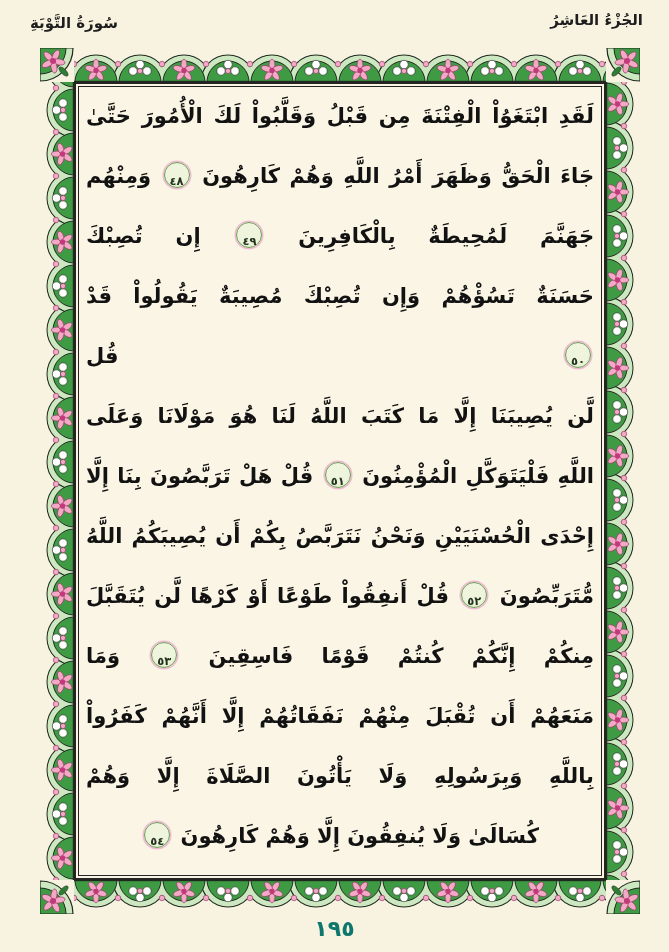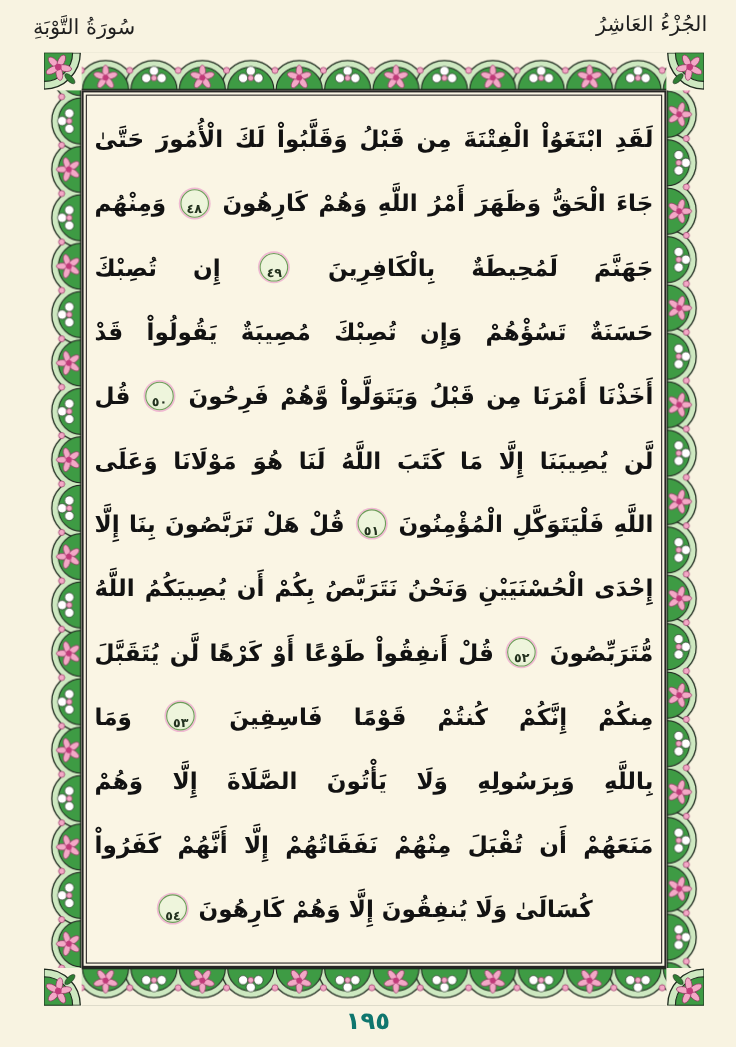--- a/index.html
+++ b/index.html
@@ -4,42 +4,42 @@
 <style>
   html,body{margin:0;padding:0;}
   body{
     width:669px;height:952px;position:relative;overflow:hidden;
     background:#f8f3e1;
     font-family:"DejaVu Sans", sans-serif;
     -webkit-font-smoothing:antialiased;
   }
   
   .header{position:absolute;top:6px;left:0;right:0;height:40px;}
-  .hdr{position:absolute;font-weight:normal;font-size:19px;color:#1e1e1e;white-space:nowrap;}
+  .hdr{position:absolute;font-weight:bold;font-size:15px;color:#1e1e1e;white-space:nowrap;}
   .hdr-juz{right:26px;top:5px;}
   .hdr-surah{left:30px;top:8px;}
   
   .frame{position:absolute;left:40px;top:48px;width:600px;height:866px;}
   .band{position:absolute;display:block;}
   .band-top{left:34px;top:0;}
   .band-bottom{left:34px;bottom:0;transform:scaleY(-1);}
   .band-left{left:0;top:34px;}
   .band-right{right:0;top:34px;}
   .corner{position:absolute;width:34px;height:34px;}
   .c-tl{left:0;top:0;}
   .c-tr{right:0;top:0;transform:scaleX(-1);}
   .c-bl{left:0;bottom:0;transform:scaleY(-1);}
   .c-br{right:0;bottom:0;transform:scale(-1,-1);}
   .inner-frame{
     position:absolute;inset:34px;
     border:2.5px solid #262423;background:#faf5e4;
   }
   .inner-frame2{
     position:absolute;inset:2px;border:1.2px solid #262423;
-    padding:15px 7px;
+    padding:4px 7px;
   }
   
   .lines{
     direction:rtl;height:100%;display:flex;flex-direction:column;
   }
   .qline{
     flex:1 1 0;
     font-size:21px;font-weight:bold;color:#121212;
     line-height:51px;height:51px;
     text-align:justify;text-align-last:justify;
@@ -176,36 +176,36 @@
     <div class="inner-frame2">
       <div class="lines">
           <div class="qline"><span class="qtext">لَقَدِ ابْتَغَوُاْ الْفِتْنَةَ مِن قَبْلُ وَقَلَّبُواْ لَكَ الْأُمُورَ حَتَّىٰ</span></div>
           <div class="qline"><span class="qtext">جَاءَ الْحَقُّ وَظَهَرَ أَمْرُ اللَّهِ وَهُمْ كَارِهُونَ</span> <span class="ayah">
               <span class="ayah-num">٤٨</span>
             </span> <span class="qtext">وَمِنْهُم</span></div>
           <div class="qline"><span class="qtext">جَهَنَّمَ لَمُحِيطَةٌ بِالْكَافِرِينَ</span> <span class="ayah">
               <span class="ayah-num">٤٩</span>
             </span> <span class="qtext">إِن تُصِبْكَ</span></div>
           <div class="qline"><span class="qtext">حَسَنَةٌ تَسُؤْهُمْ وَإِن تُصِبْكَ مُصِيبَةٌ يَقُولُواْ قَدْ</span></div>
-          <div class="qline"><span class="qtext">أَخَذْنَا أَمْرَنَا مِن قَبْلُ وَيَتَوَلَّواْ وَّهُمْ فَرِحُونَ</span> <span class="ayah">
+          <div class="qline"> <span class="ayah">
               <span class="ayah-num">٥٠</span>
             </span> <span class="qtext">قُل</span></div>
           <div class="qline"><span class="qtext">لَّن يُصِيبَنَا إِلَّا مَا كَتَبَ اللَّهُ لَنَا هُوَ مَوْلَانَا وَعَلَى</span></div>
           <div class="qline"><span class="qtext">اللَّهِ فَلْيَتَوَكَّلِ الْمُؤْمِنُونَ</span> <span class="ayah">
               <span class="ayah-num">٥١</span>
             </span> <span class="qtext">قُلْ هَلْ تَرَبَّصُونَ بِنَا إِلَّا</span></div>
           <div class="qline"><span class="qtext">إِحْدَى الْحُسْنَيَيْنِ وَنَحْنُ نَتَرَبَّصُ بِكُمْ أَن يُصِيبَكُمُ اللَّهُ</span></div>
           <div class="qline"><span class="qtext">مُّتَرَبِّصُونَ</span> <span class="ayah">
               <span class="ayah-num">٥٢</span>
             </span> <span class="qtext">قُلْ أَنفِقُواْ طَوْعًا أَوْ كَرْهًا لَّن يُتَقَبَّلَ</span></div>
           <div class="qline"><span class="qtext">مِنكُمْ إِنَّكُمْ كُنتُمْ قَوْمًا فَاسِقِينَ</span> <span class="ayah">
               <span class="ayah-num">٥٣</span>
             </span> <span class="qtext">وَمَا</span></div>
+          <div class="qline"><span class="qtext">مَنَعَهُمْ أَن تُقْبَلَ مِنْهُمْ نَفَقَاتُهُمْ إِلَّا أَنَّهُمْ كَفَرُواْ</span></div>
           <div class="qline"><span class="qtext">بِاللَّهِ وَبِرَسُولِهِ وَلَا يَأْتُونَ الصَّلَاةَ إِلَّا وَهُمْ</span></div>
-          <div class="qline"><span class="qtext">مَنَعَهُمْ أَن تُقْبَلَ مِنْهُمْ نَفَقَاتُهُمْ إِلَّا أَنَّهُمْ كَفَرُواْ</span></div>
           <div class="qline center"><span class="qtext">كُسَالَىٰ وَلَا يُنفِقُونَ إِلَّا وَهُمْ كَارِهُونَ</span> <span class="ayah">
               <span class="ayah-num">٥٤</span>
             </span></div>
         </div>
     </div>
   </div>
 </div>
 
 <div class="pagenum">١٩٥</div>
 

